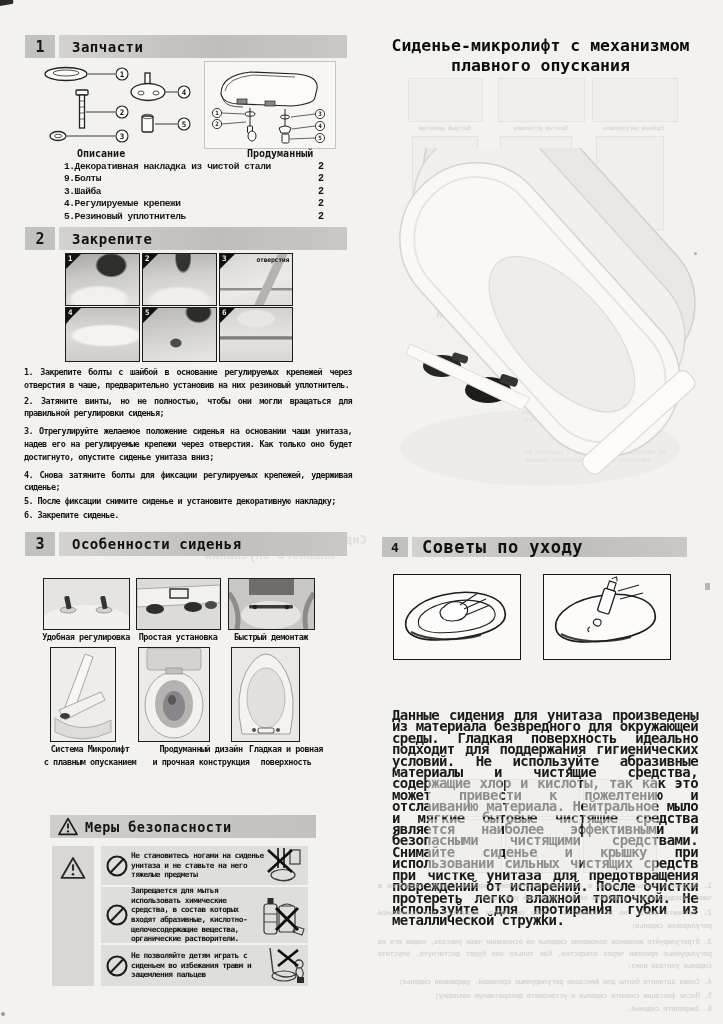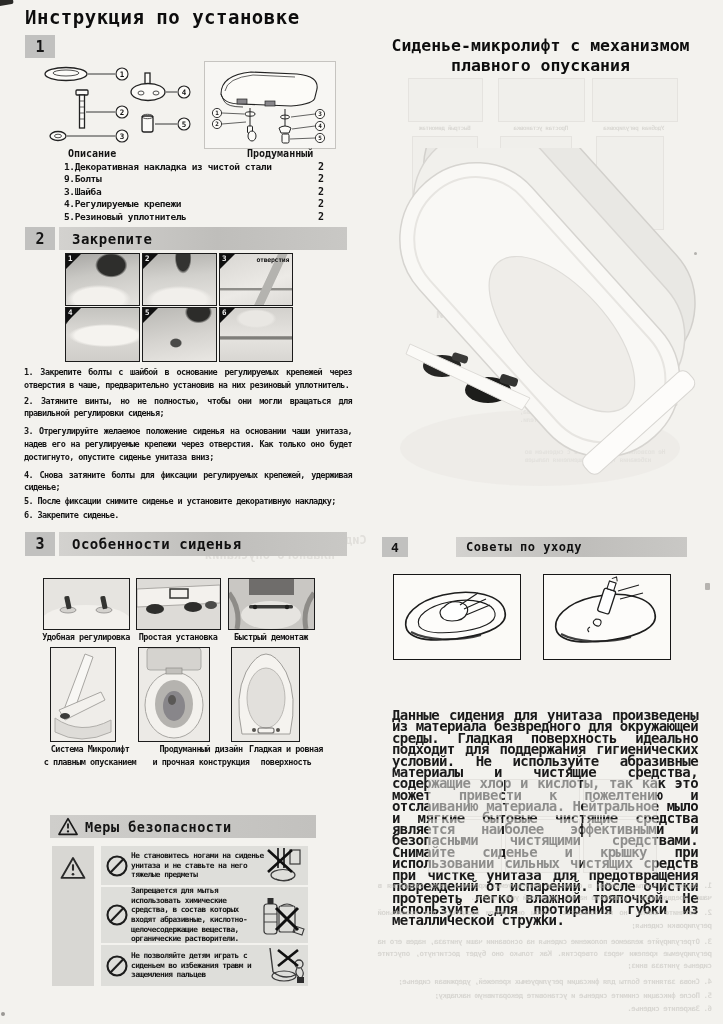--- a/index.html
+++ b/index.html
@@ -16,24 +16,24 @@
   .sec-num{
     width:30px;background:#c1c1bf;color:#161616;font-size:15px;font-weight:bold;
     display:flex;align-items:center;justify-content:center;margin-right:4px;
   }
   .sec-bar{
     flex:1;background:linear-gradient(90deg,#d3d2cf 0%,#bfbebb 55%,#c9c8c5 100%);
     display:flex;align-items:center;padding-left:13px;
     font-size:14px;font-weight:bold;letter-spacing:.5px;color:#111;
   }
   .sec-head.small .sec-num{width:26px;font-size:13px;}
-  .sec-head.small .sec-bar{font-size:12px;padding-left:10px;margin-left:44px;}
+  .sec-head.small .sec-bar{font-size:17px;padding-left:10px;}
   
   .col-label{font-size:10px;font-weight:bold;}
-  .parts-list{width:274px;}
+  .parts-list{width:274px;font-family:Liberation Mono, monospace;}
   .part-row{display:flex;align-items:baseline;height:12.4px;}
   .part-name{font-size:9.5px;font-weight:bold;letter-spacing:-.4px;white-space:nowrap;}
   .part-qty{margin-left:auto;width:34px;text-align:center;font-size:10px;font-weight:bold;}
   .diagram-box{border:1px solid #c6c4c0;background:#f7f6f3;}
   
   .thumb{border:1px solid #1b1b1b;overflow:hidden;}
   .thumb .corner{position:absolute;top:0;left:0;width:0;height:0;
     border-top:15px solid #101010;border-right:15px solid transparent;}
   .thumb .num{position:absolute;top:0px;left:2px;color:#f2f2f2;font-size:7.5px;font-weight:bold;z-index:2;}
   .thumb .holes-label{position:absolute;top:2px;right:3px;font-size:6.5px;font-weight:bold;color:#151515;letter-spacing:-.3px;z-index:2;}
@@ -88,24 +88,24 @@
 </head>
 <body>
 
 <div class="page">
 
   <div class="abs" style="left:-3px;top:-4px;width:16px;height:9px;background:#2a2a28;transform:rotate(-10deg);border-radius:2px;"></div>
   <div class="abs" style="left:705px;top:583px;width:5px;height:7px;background:#8d8b87;opacity:.6;border-radius:1px;"></div>
   <div class="abs" style="left:1px;top:1012px;width:4px;height:4px;background:#9a9894;border-radius:50%;"></div>
   <div class="abs" style="left:694px;top:252px;width:3px;height:3px;background:#b3b1ad;border-radius:50%;"></div>
 
-  <div class="abs main-title" style="left:25px;top:6px;">Инструкция по установке</div>
 
   <div class="abs sec-head" style="left:25px;top:35px;width:322px;height:23px;">
     <div class="sec-num">1</div>
+    <div class="sec-bar">Запчасти</div>
   </div>
 
   <svg class="abs" style="left:36px;top:61px;" width="160" height="88" viewBox="0 0 160 88">
     <g stroke="#222" fill="none" stroke-width="1.3">
       <ellipse cx="30" cy="13" rx="21" ry="6.5" fill="#fcfbf8"></ellipse>
       <ellipse cx="30" cy="12" rx="13" ry="3" stroke-width=".8"></ellipse>
       <line x1="52" y1="13" x2="79" y2="13" stroke-width=".9"></line>
       <rect x="40" y="29" width="12" height="5" rx="1" fill="#fcfbf8"></rect>
       <rect x="43.5" y="34" width="5" height="33" fill="#fcfbf8"></rect>
       <line x1="44" y1="40" x2="48" y2="40" stroke-width=".7"></line>
@@ -171,21 +171,21 @@
         <circle cx="115" cy="64" r="4.6" fill="#fcfbf8" stroke="#222" stroke-width=".9"></circle>
         <text x="115" y="66.4" font-size="6" font-weight="bold" text-anchor="middle" fill="#111">4</text>
         <line x1="110" y1="64" x2="87" y2="67" stroke="#222" stroke-width=".7"></line>
         <circle cx="115" cy="76" r="4.6" fill="#fcfbf8" stroke="#222" stroke-width=".9"></circle>
         <text x="115" y="78.4" font-size="6" font-weight="bold" text-anchor="middle" fill="#111">5</text>
         <line x1="110" y1="76" x2="85" y2="77" stroke="#222" stroke-width=".7"></line>
       </g>
     </svg>
   </div>
 
-  <div class="abs col-label" style="left:68px;top:148px;">Описание</div>
+  <div class="abs col-label" style="left:77px;top:148px;">Описание</div>
   <div class="abs col-label" style="left:247px;top:148px;">Продуманный</div>
   <div class="abs parts-list" style="left:64px;top:161px;">
     <div class="part-row">
       <span class="part-name">1.Декоративная накладка из чистой стали</span>
       <span class="part-qty">2</span>
     </div>
     <div class="part-row">
       <span class="part-name">9.Болты</span>
       <span class="part-qty">2</span>
     </div>

